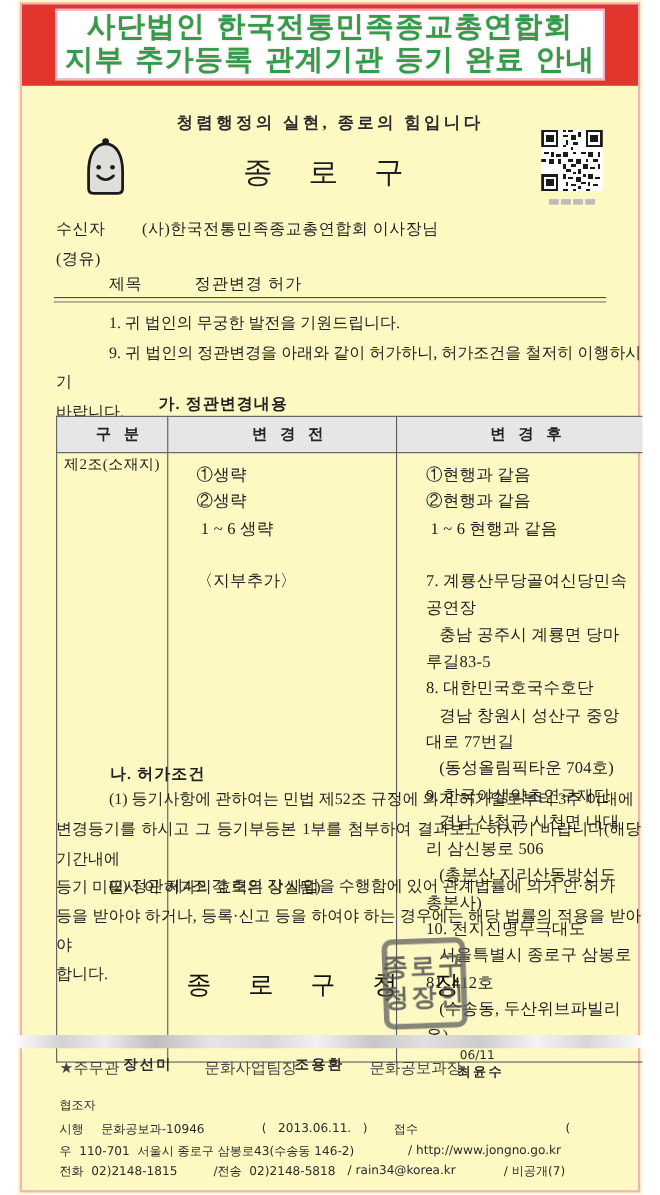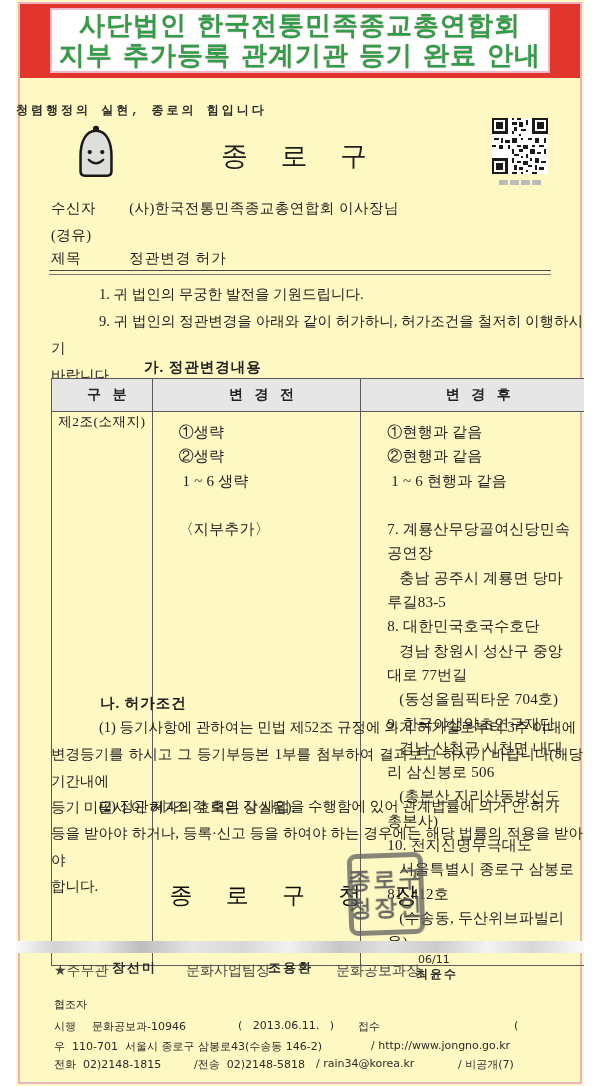--- a/index.html
+++ b/index.html
@@ -21,22 +21,22 @@
     background:#fff; border:2px solid #f2b7c4;
     display:flex; flex-direction:column; justify-content:center; align-items:center;
   }
   .banner-line {
     font-family:"DejaVu Sans", sans-serif; font-weight:bold; font-size:26px;
     line-height:1.12; color:#2f9e49; letter-spacing:1px; white-space:nowrap;
     text-shadow:0 0 2px rgba(235,130,160,0.55);
   }
   
   .slogan {
-    position:absolute; top:102px; left:0; right:0; 
-    font-family:Liberation Mono, monospace; font-weight:bold; font-size:12px;
+    position:absolute; top:102px; left:0; right:0; text-align:center;
+    font-family:Liberation Serif, serif; font-weight:bold; font-size:15px;
     letter-spacing:3px; color:#2b2b2b; z-index:2;
   }
   .mascot { position:absolute; left:56px; top:124px; z-index:2; }
   .org-title {
     position:absolute; top:138px; left:0; right:0; text-align:center;
     font-family:"DejaVu Sans", sans-serif; font-size:27px; letter-spacing:12px;
     color:#1e1e1e; z-index:2;
   }
   .qr-wrap { position:absolute; right:36px; top:118px; z-index:2; }
   .qr-caption { display:flex; gap:2px; margin-top:2px; justify-content:center; }
@@ -194,21 +194,21 @@
         <span></span>
     </div>
   </div>
 
   <div class="line-abs" style="top:199px;">
     <span class="recv-label">수신자</span>
     <span>(사)한국전통민족종교총연합회 이사장님</span>
   </div>
   <div class="line-abs" style="top:226px;">(경유)</div>
 
-  <div class="line-abs" style="top:249px;">
+  <div class="line-abs" style="top:249px;margin-left:48px;">
     <span class="recv-label">제목</span>
     <span style="letter-spacing:1px;">정관변경 허가</span>
   </div>
   <div class="subject-rule"></div>
 
   <div class="body-block indent" style="top:281px;">1. 귀 법인의 무궁한 발전을 기원드립니다.</div>
   <div class="body-block indent" style="top:308px;">9. 귀 법인의 정관변경을 아래와 같이 허가하니, 허가조건을 철저히 이행하시기
 바랍니다.</div>
 
   <div class="sec-title" style="top:358px;margin-left:44px;">가. 정관변경내용</div>

